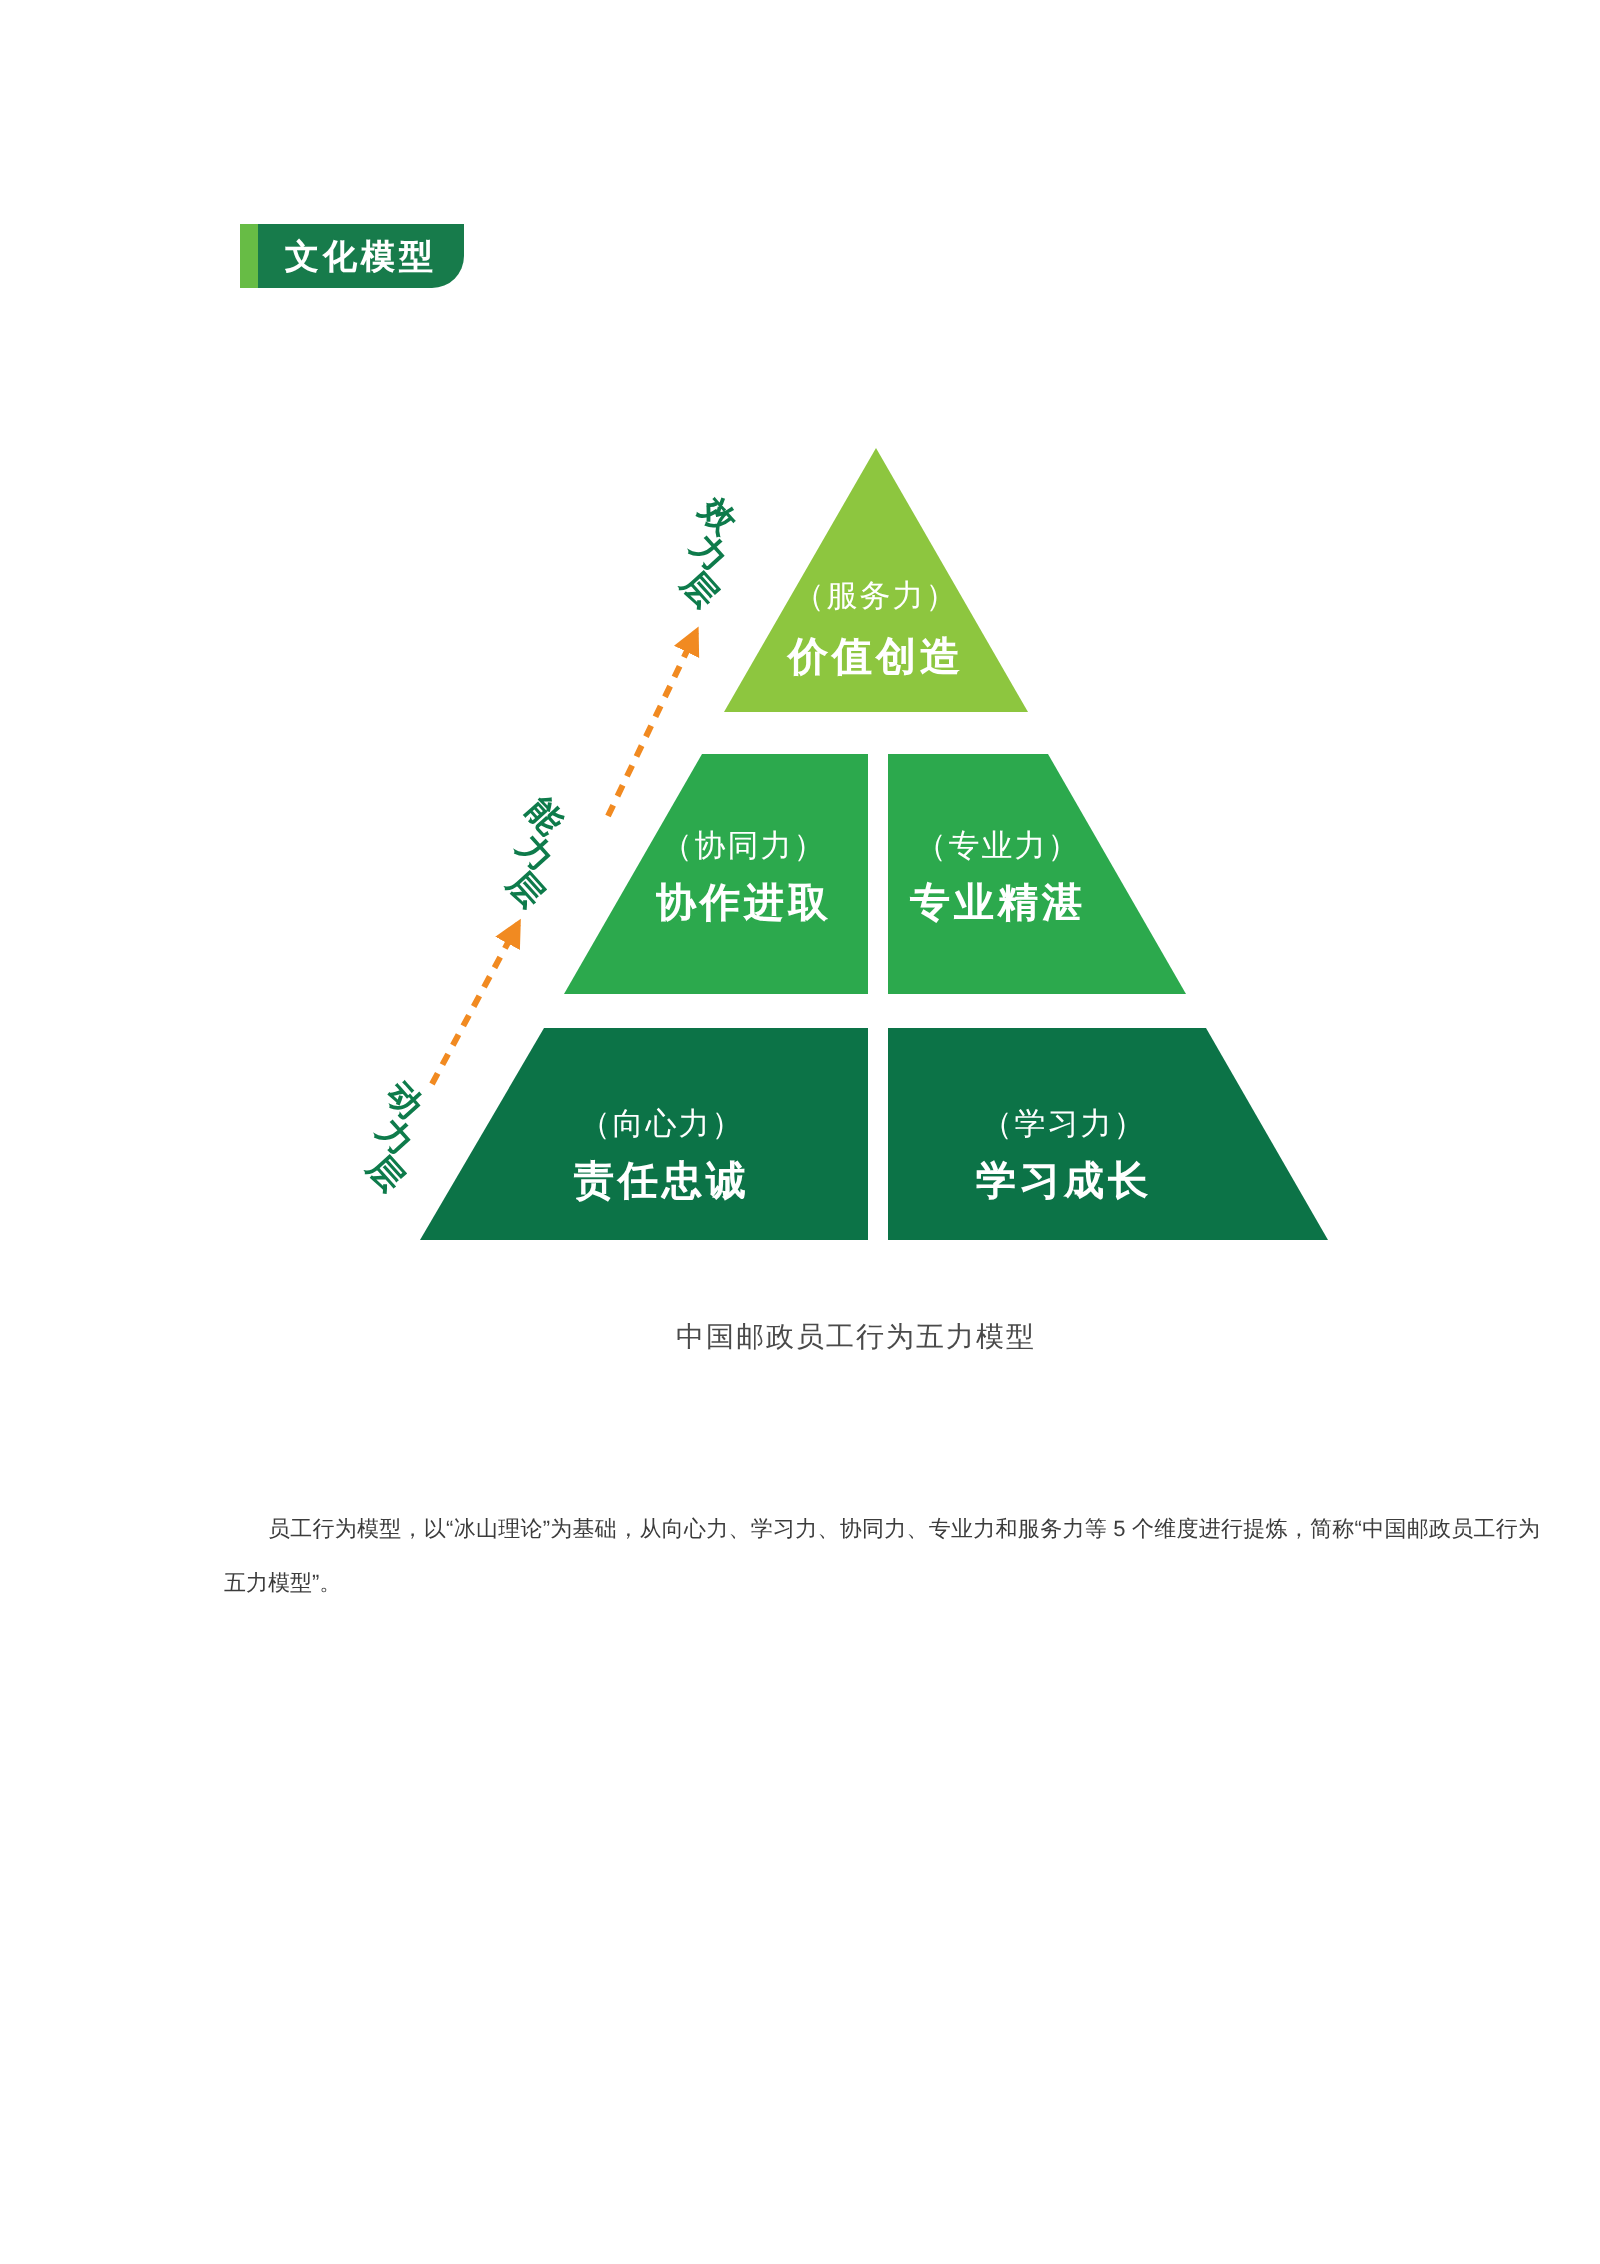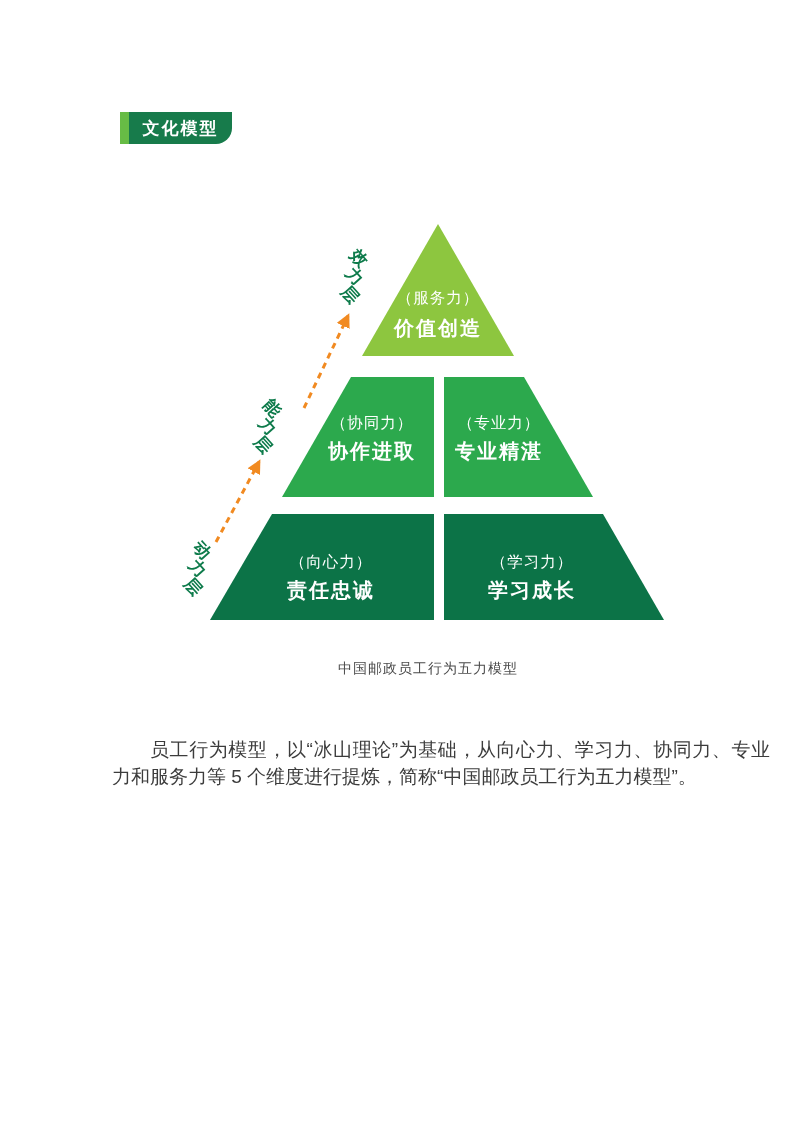--- a/index.html
+++ b/index.html
@@ -93,24 +93,24 @@
     width: 772px;
     text-align: center;
     color: #4A4A4A;
     font-size: 14px;
     letter-spacing: 1px;
   }
 
   
   .body-text {
     position: absolute;
-    left: 70px; top: 736px;
+    left: 70px; top: 752px;
     width: 658px;
     color: #3C3C3C;
-    font-size: 19px;
+    font-size: 11px;
     line-height: 27px;
     text-align: justify;
   }
   .body-text p {
     margin: 0;
     text-indent: 2em;
   }
 
   
   .footer-line {

